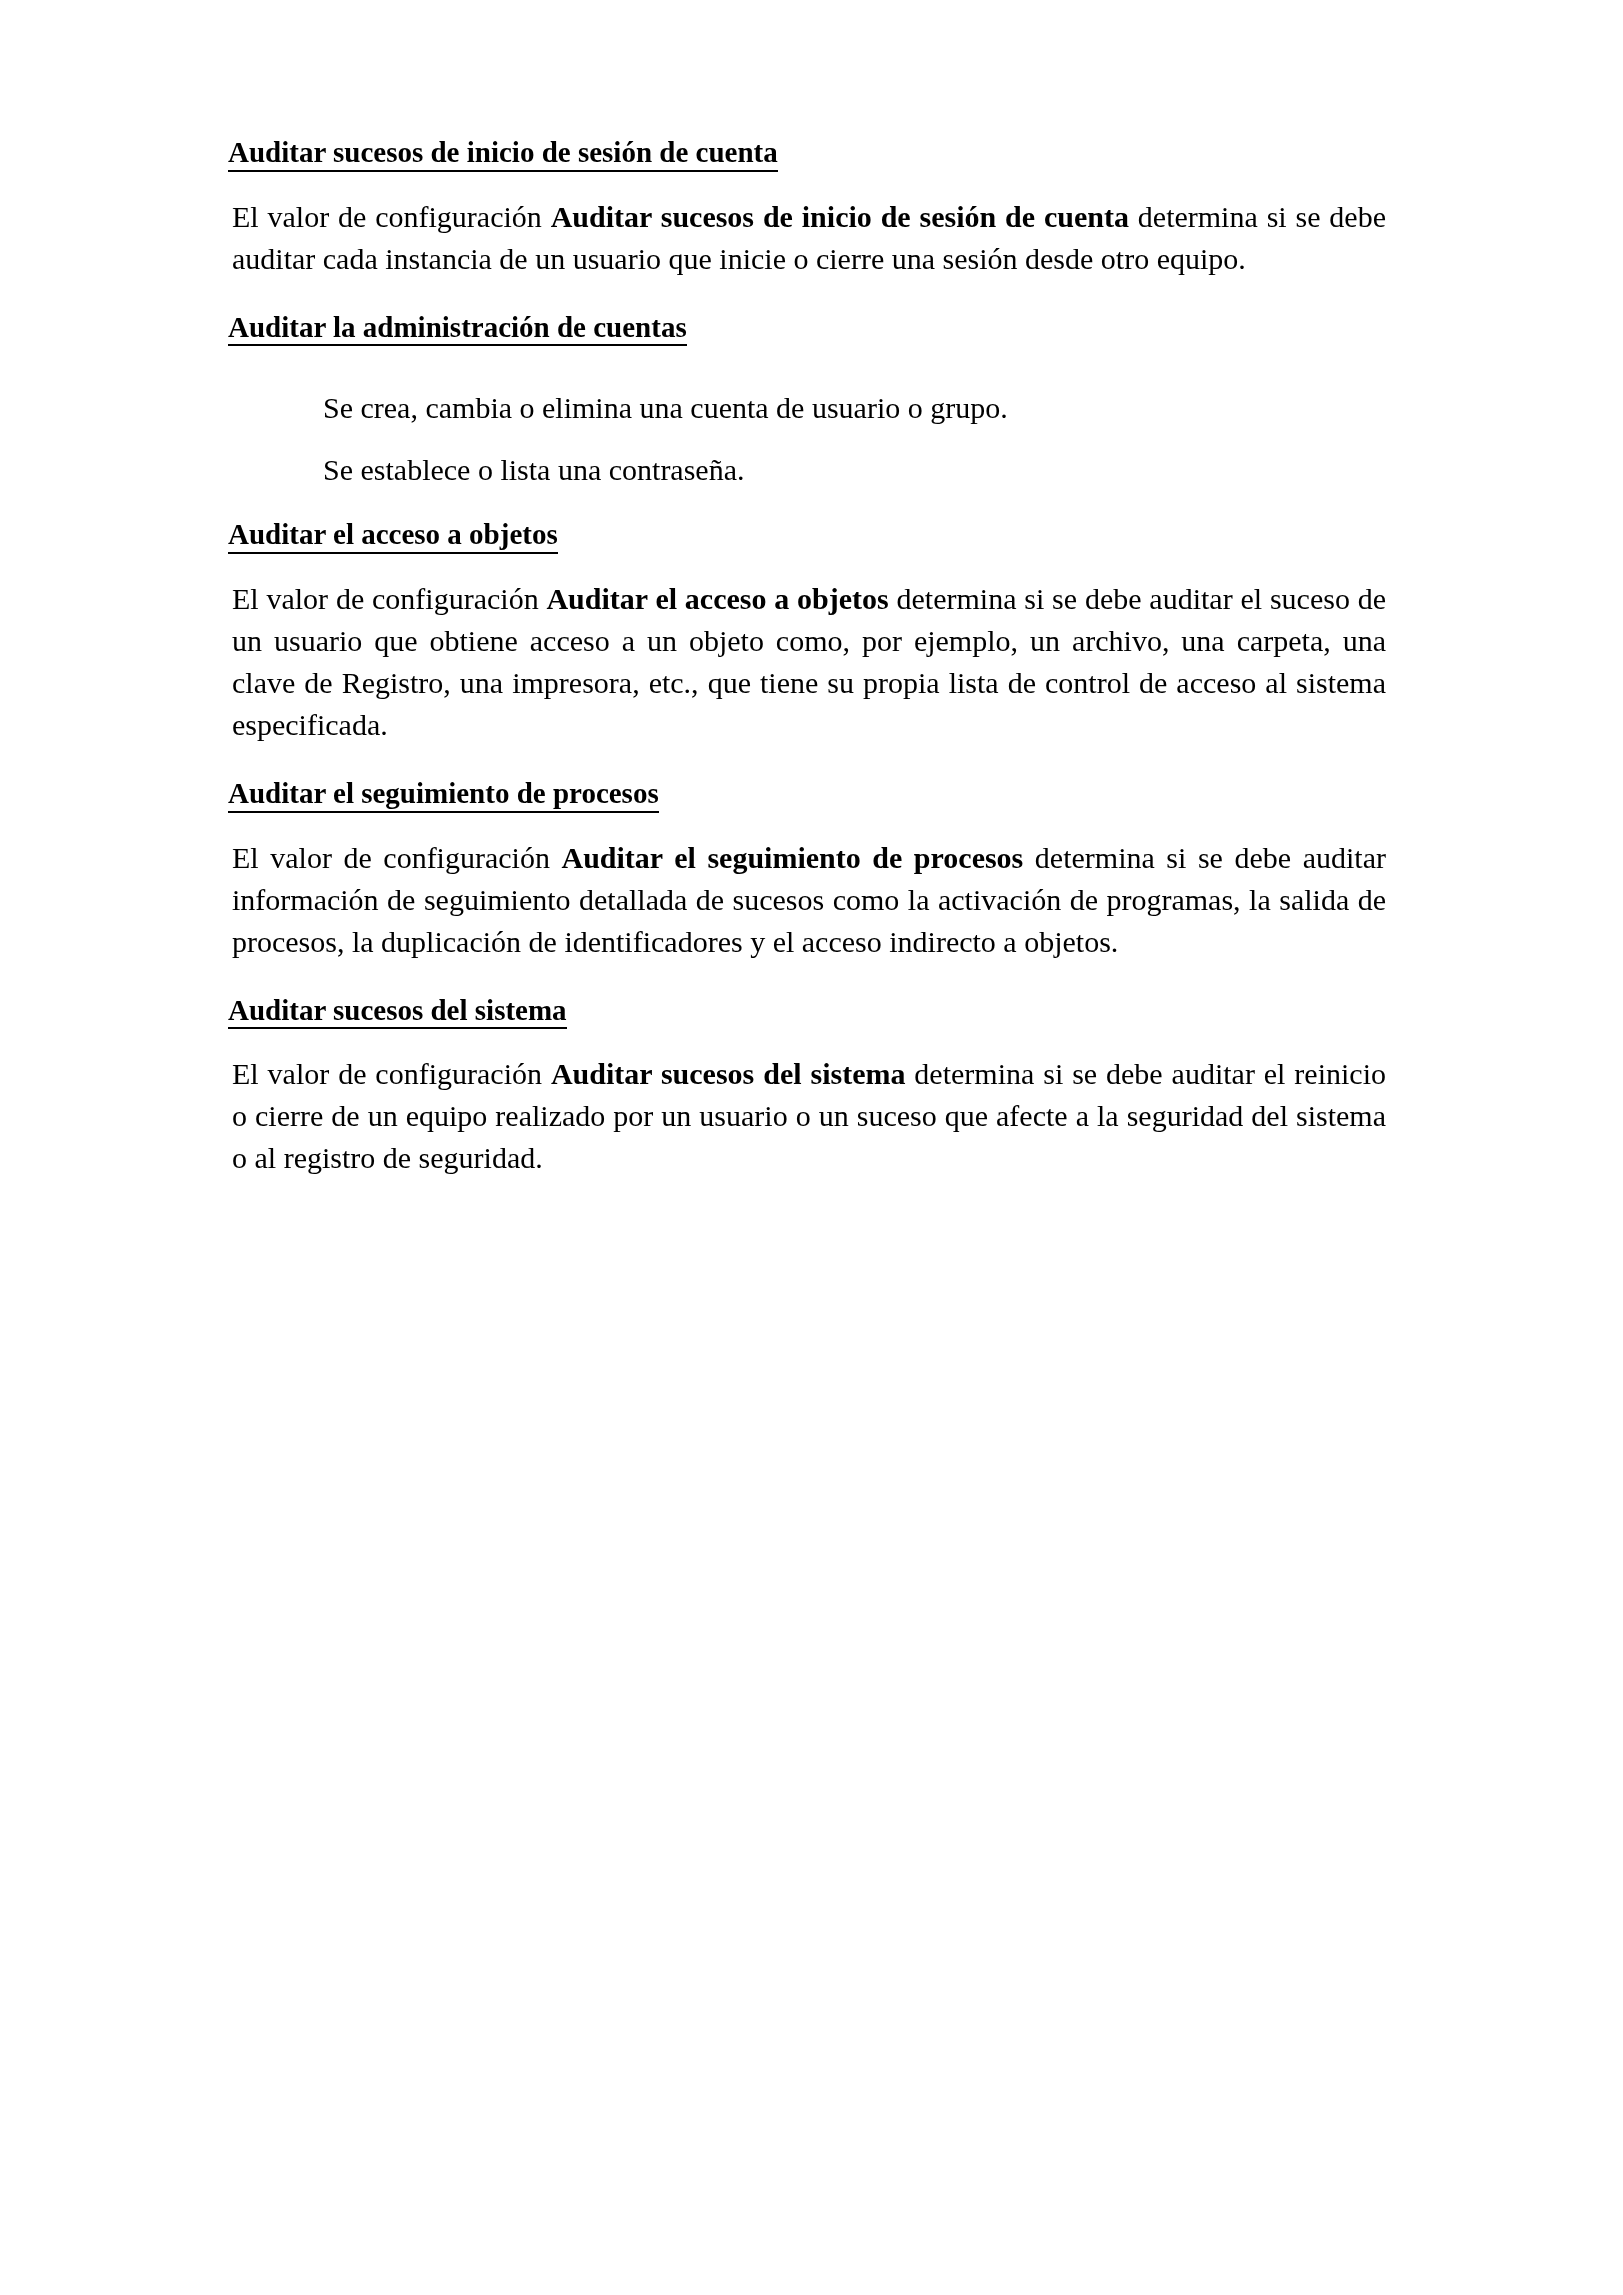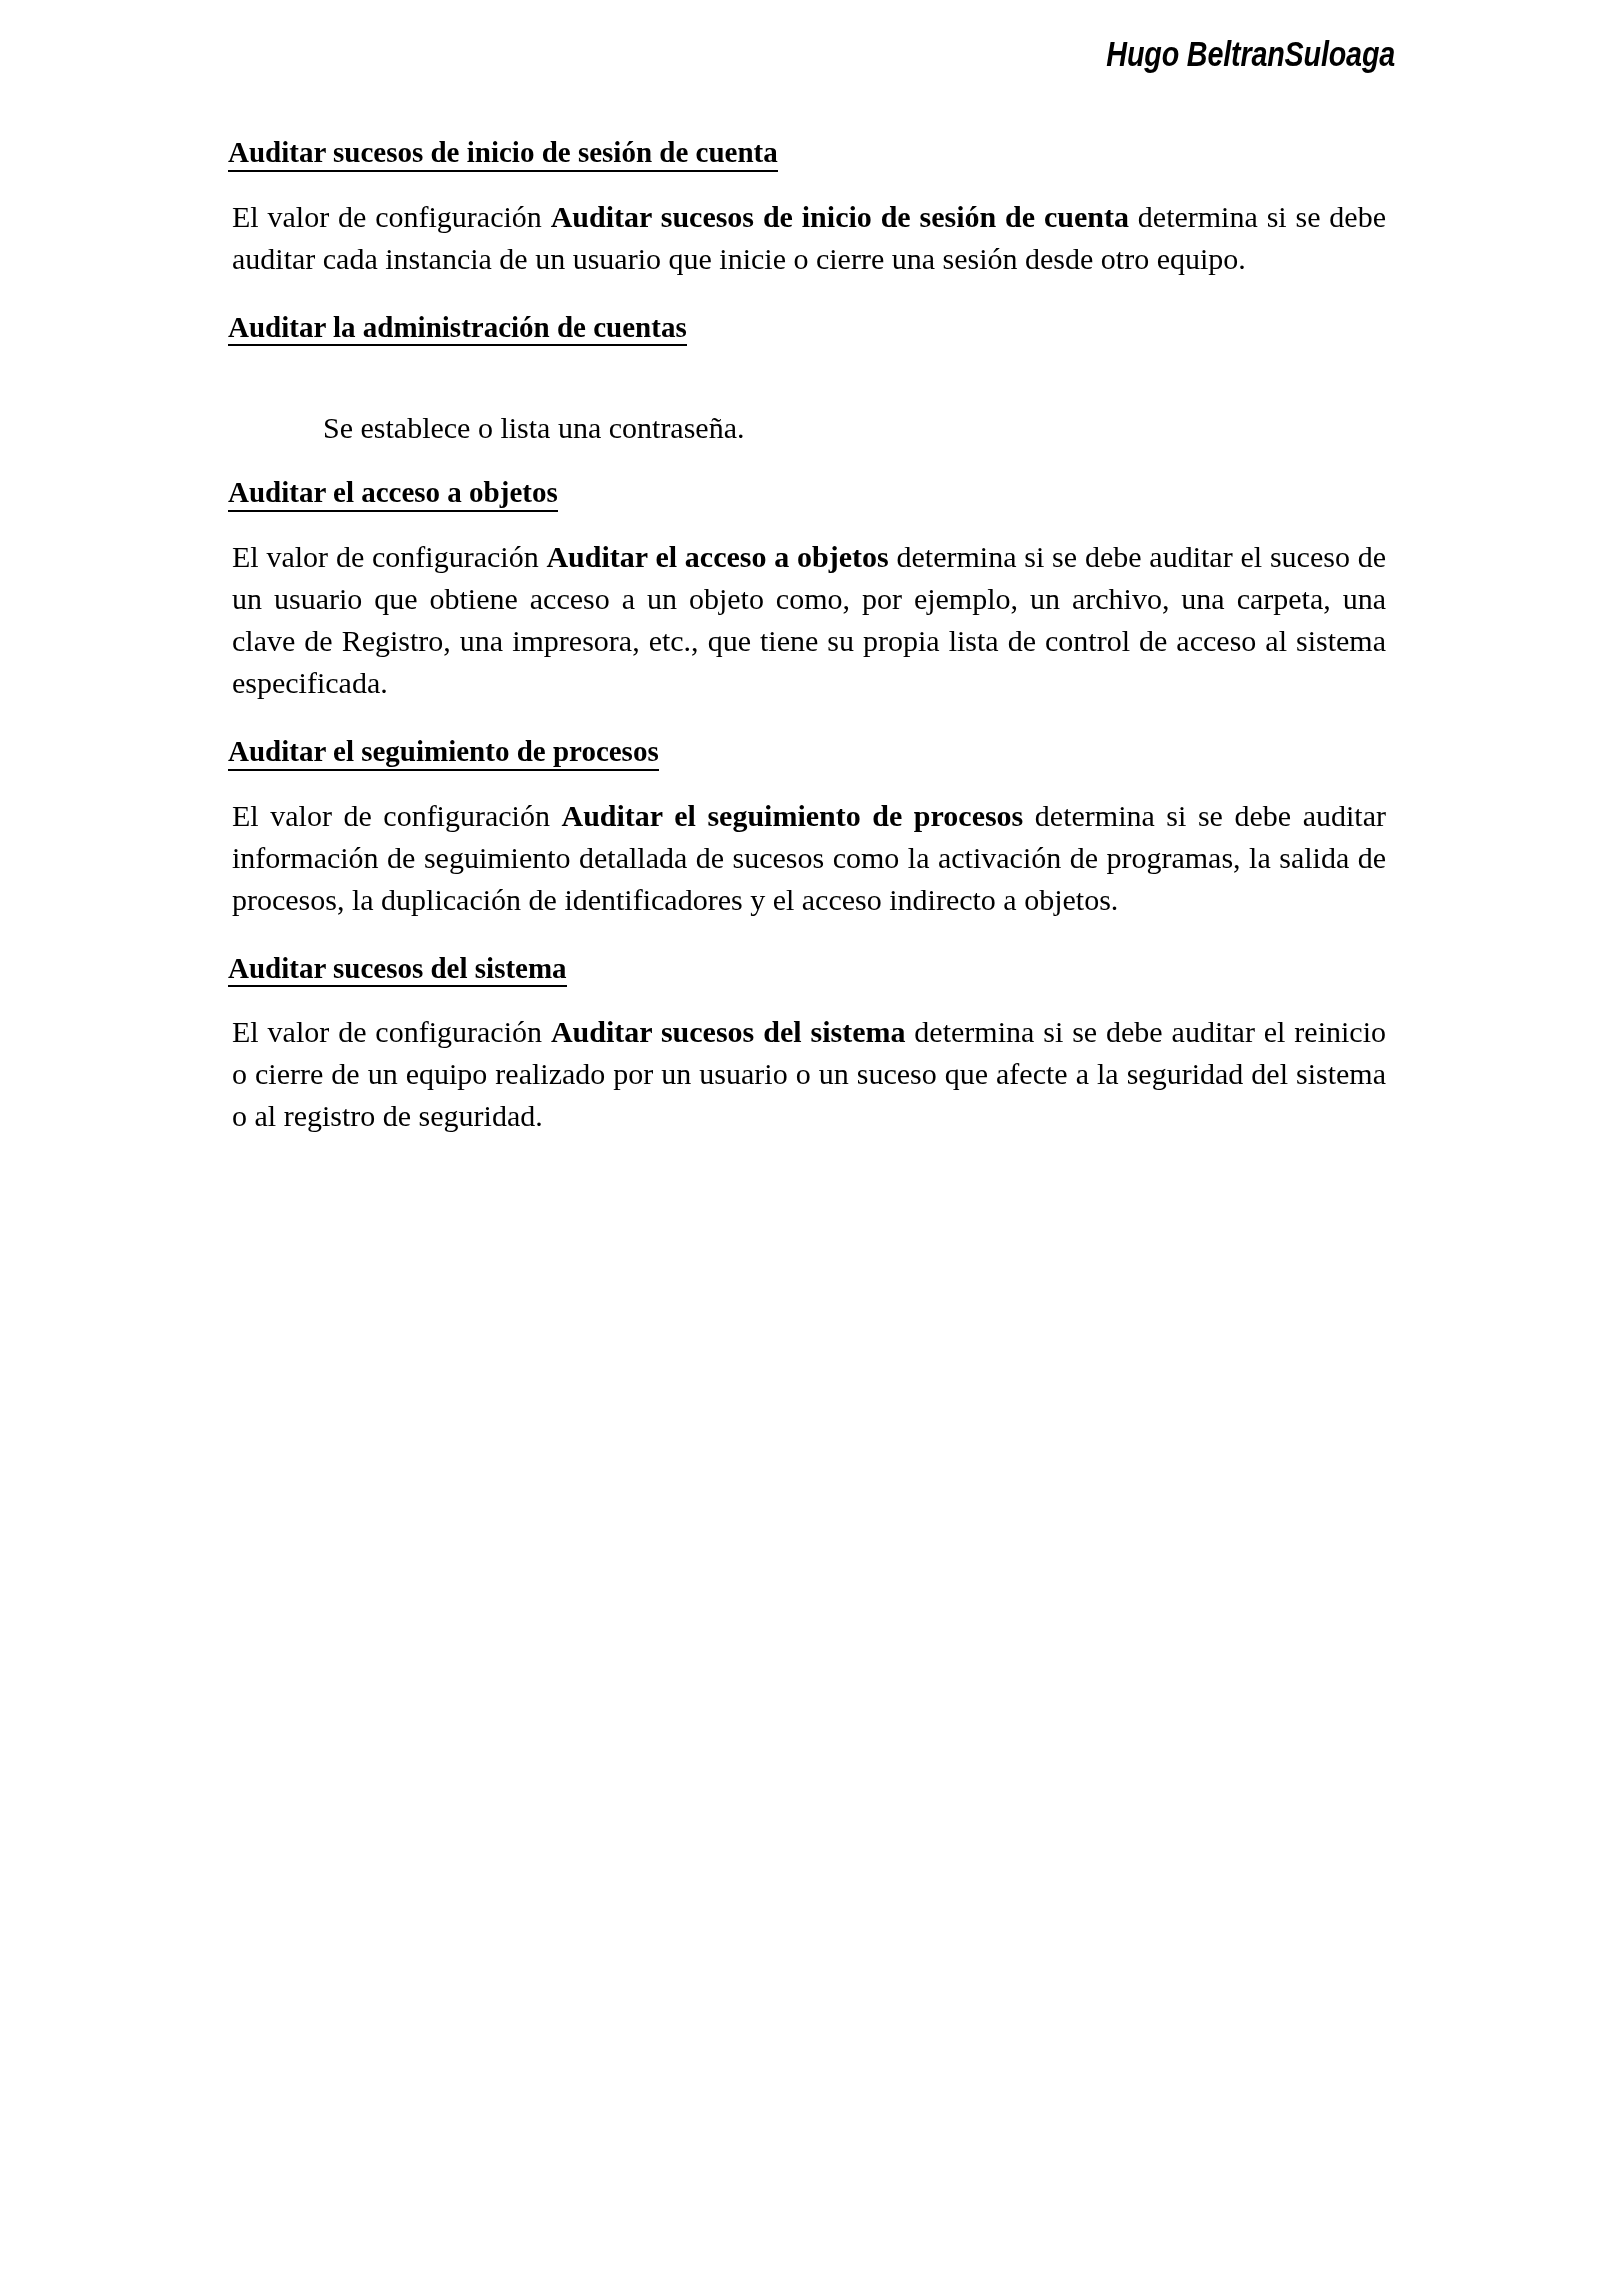--- a/index.html
+++ b/index.html
@@ -108,38 +108,36 @@
   .gap-para-to-heading { height: 24px; }
   .gap-para-to-indent  { height: 20.6px; }
   .gap-indent-to-indent{ height: 20.6px; }
   .gap-indent-to-heading { height: 24px; }
 </style>
 </head>
 <body>
 
 <div class="page">
 
-  <div class="page-header">
-    <span class="author">Hugo BeltranSuloaga</span>
-  </div>
 
   <div class="content">
 
     <div class="section">
       <h2 class="heading"><span class="htext">Auditar sucesos de inicio de sesión de cuenta</span></h2>
       <div class="gap-heading-to-para"></div>
       <p class="para"><span>El valor de configuración </span><span class="b">Auditar sucesos de inicio de sesión de cuenta</span><span> determina si se debe auditar cada instancia de un usuario que inicie o cierre una sesión desde otro equipo.</span></p>
     </div>
 
     <div class="gap-para-to-heading"></div>
 
     <div class="section">
       <h2 class="heading"><span class="htext">Auditar la administración de cuentas</span></h2>
       <div class="gap-heading-to-para"></div>
       <div class="gap-para-to-indent"></div>
+      <p class="indented">Se crea, cambia o elimina una cuenta de usuario o grupo.</p>
       <div class="gap-indent-to-indent"></div>
       <p class="indented">Se establece o lista una contraseña.</p>
     </div>
 
     <div class="gap-indent-to-heading"></div>
 
     <div class="section">
       <h2 class="heading"><span class="htext">Auditar el acceso a objetos</span></h2>
       <div class="gap-heading-to-para"></div>
       <p class="para"><span>El valor de configuración </span><span class="b">Auditar el acceso a objetos</span><span> determina si se debe auditar el suceso de un usuario que obtiene acceso a un objeto como, por ejemplo, un archivo, una carpeta, una clave de Registro, una impresora, etc., que tiene su propia lista de control de acceso al sistema especificada.</span></p>

